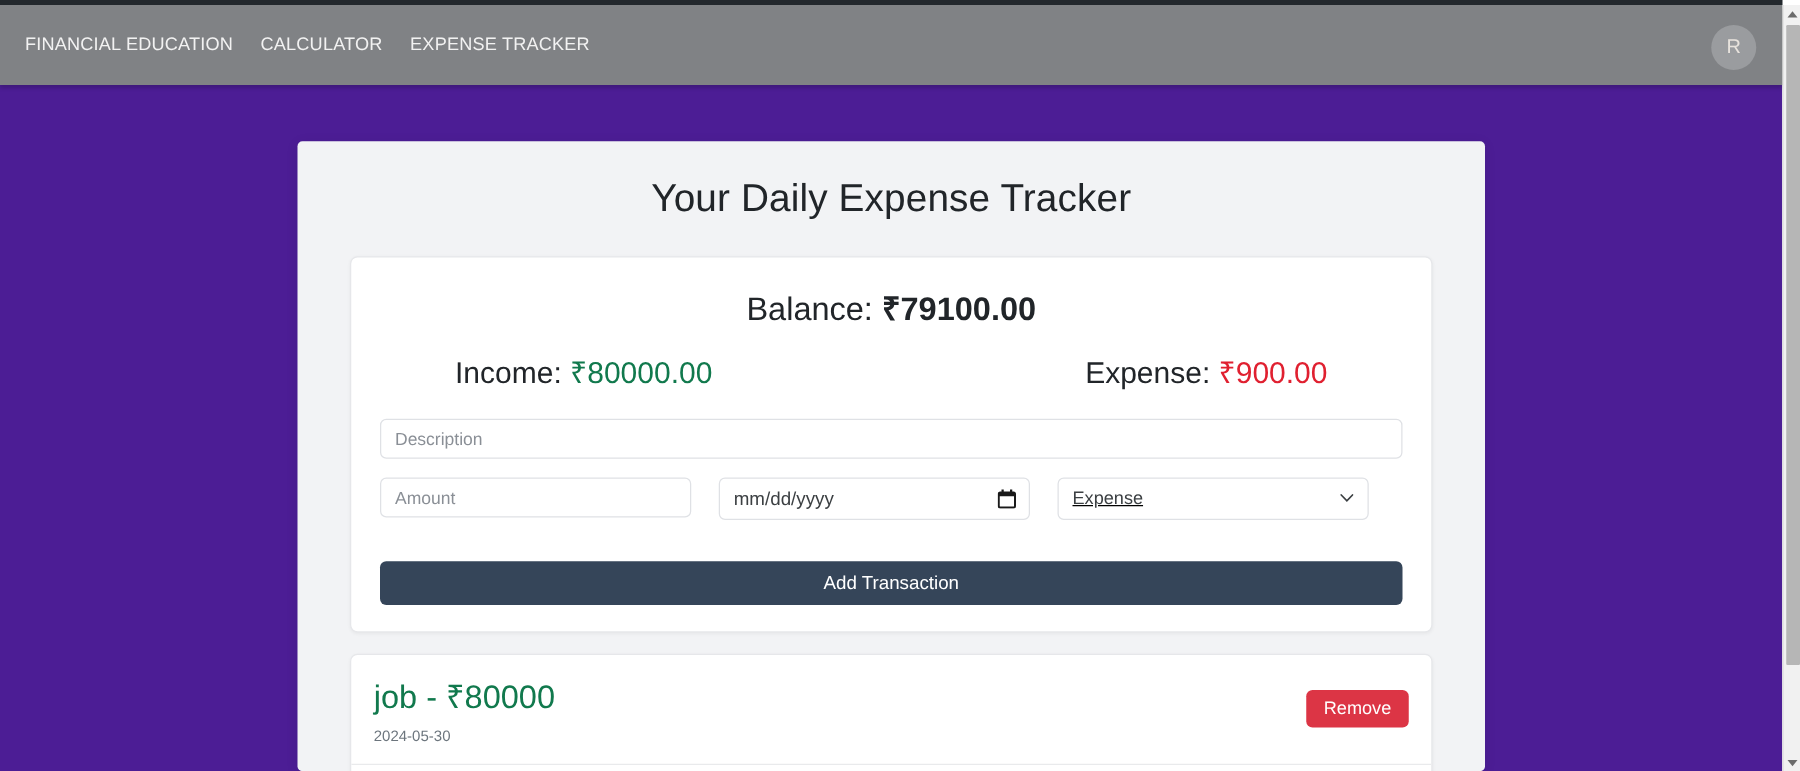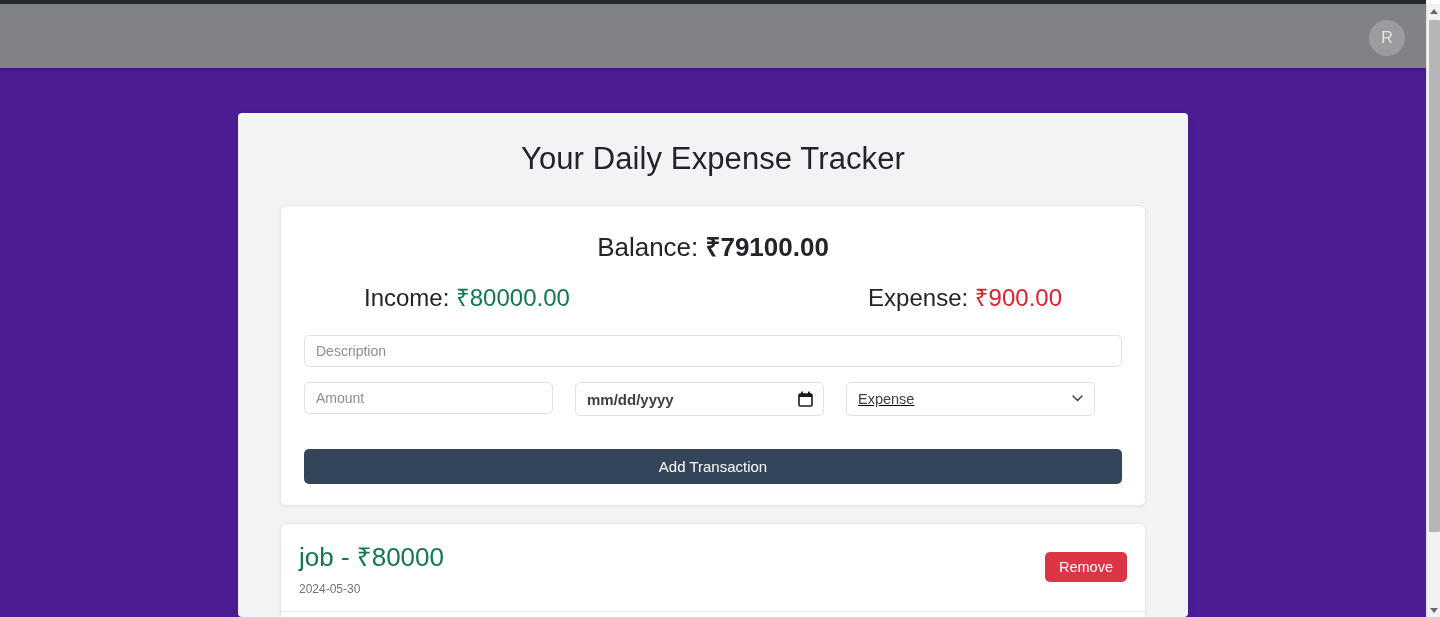--- a/index.html
+++ b/index.html
@@ -149,21 +149,20 @@
     outline: none;
   }
   .input::placeholder { color: #8a8f96; }
   .input.full { width: 100%; }
   .input.amount { width: 249px; }
 
   .date-wrap {
     position: relative;
     width: 249px;
     height: 48px;
-    font-weight: bold;
   }
   .date-input {
     width: 100%;
     height: 34px;
     border: 1px solid #dfe1e5;
     border-radius: 5px;
     background: #fff;
     font-size: 15px;
     color: #3c4043;
     padding: 0 11px;
@@ -281,20 +280,25 @@
   .arrow.down { border-top: 5px solid #6b6b6b; }
 </style>
 </head>
 <body>
 
 <div class="top-strip"></div>
 
 <div class="viewport">
 
   <div class="navbar">
+    <div class="nav-links">
+      <a class="nav-link">FINANCIAL EDUCATION</a>
+      <a class="nav-link">CALCULATOR</a>
+      <a class="nav-link">EXPENSE TRACKER</a>
+    </div>
     <div class="avatar">R</div>
   </div>
 
   <div class="page">
     <div class="outer-card">
 
       <h1 class="page-title">Your Daily Expense Tracker</h1>
 
       <div class="form-card">
 

